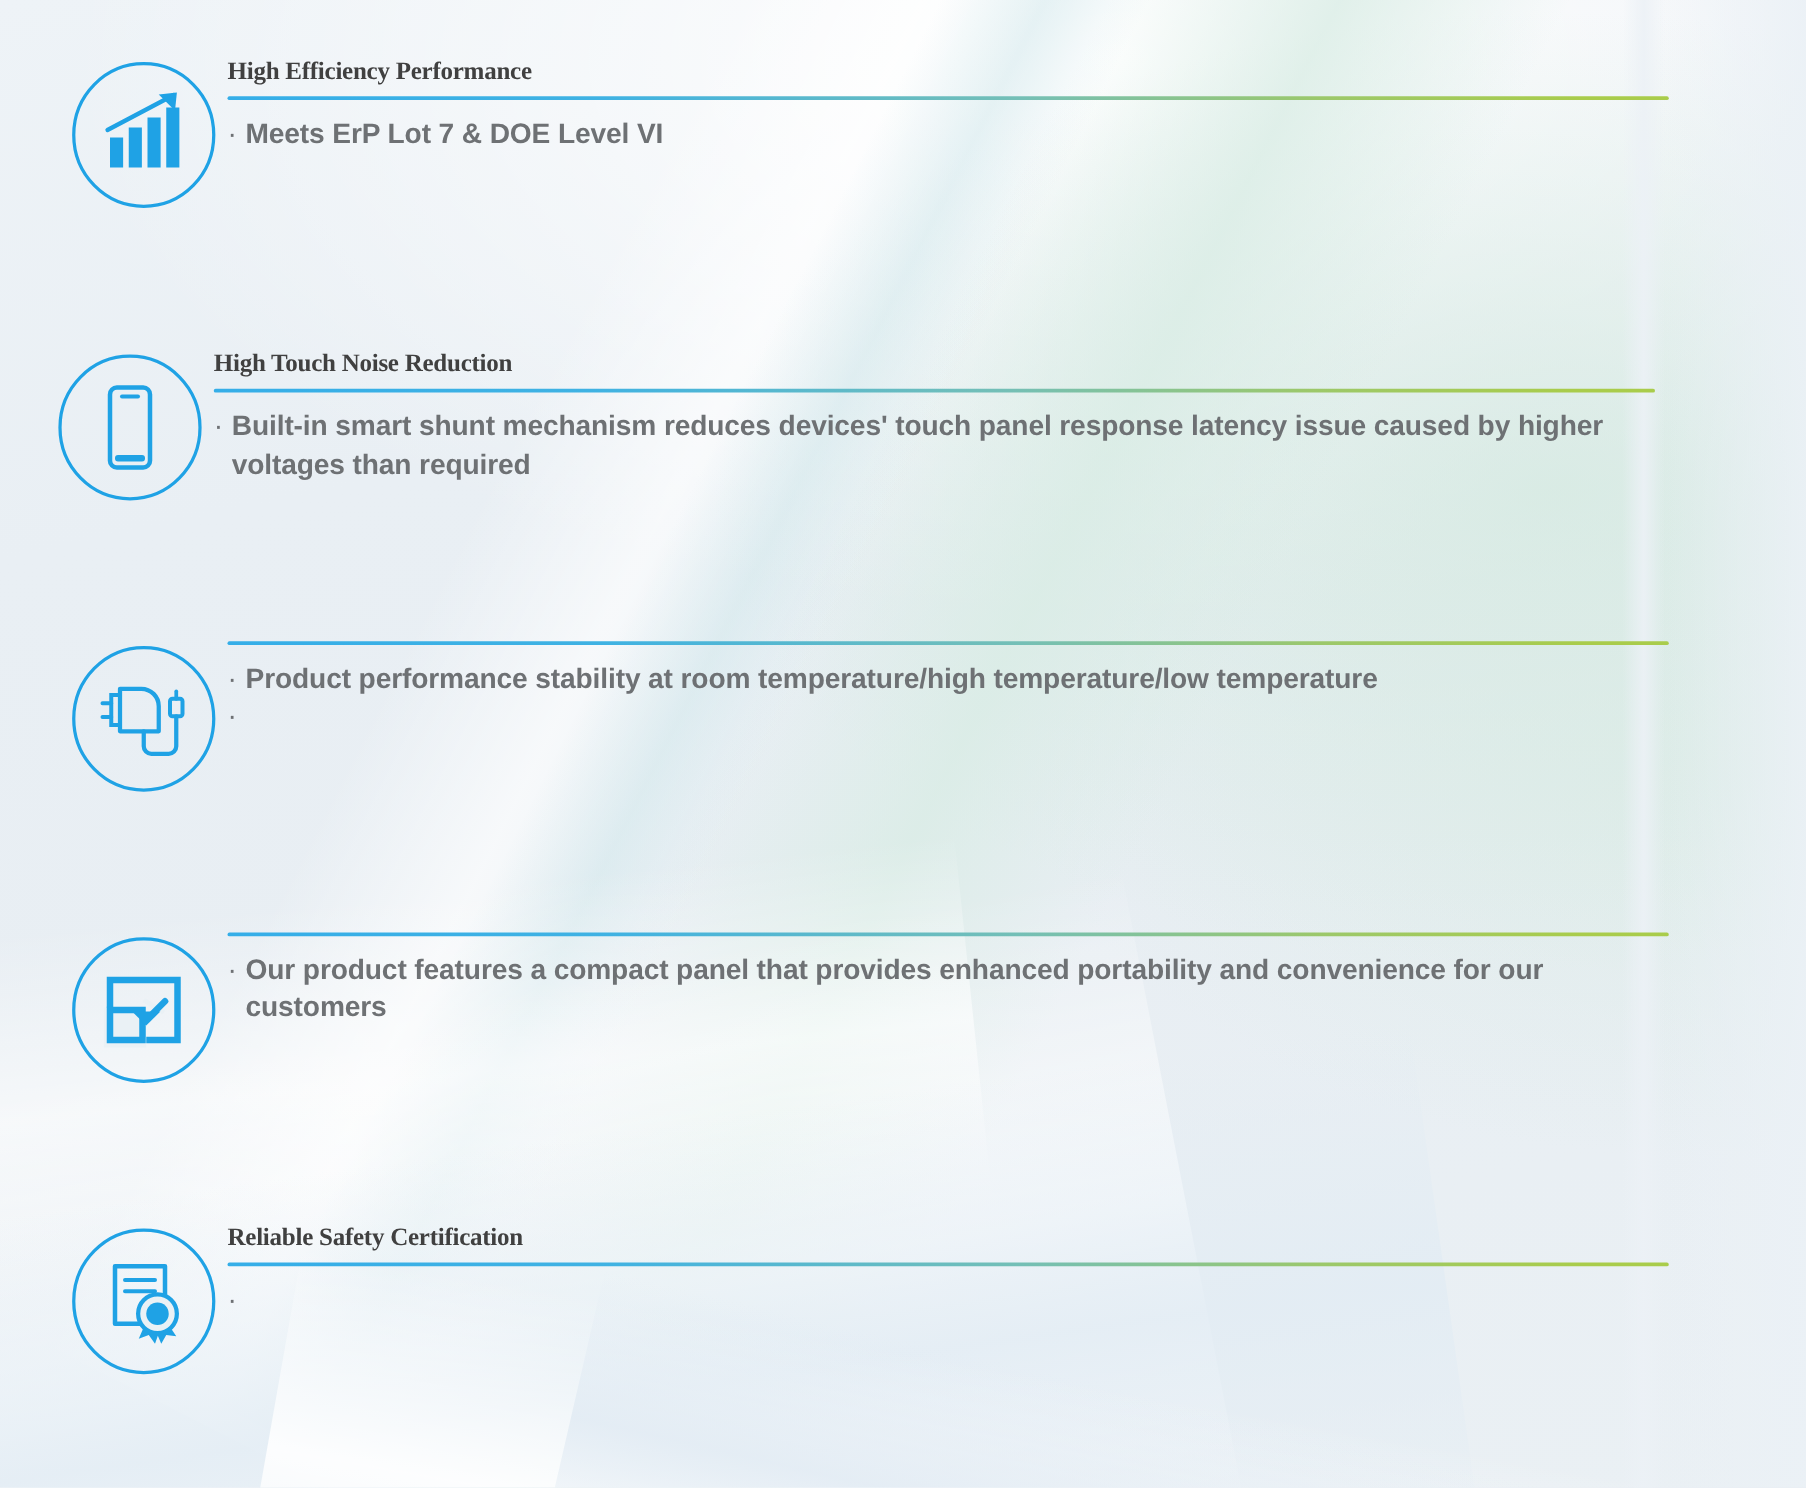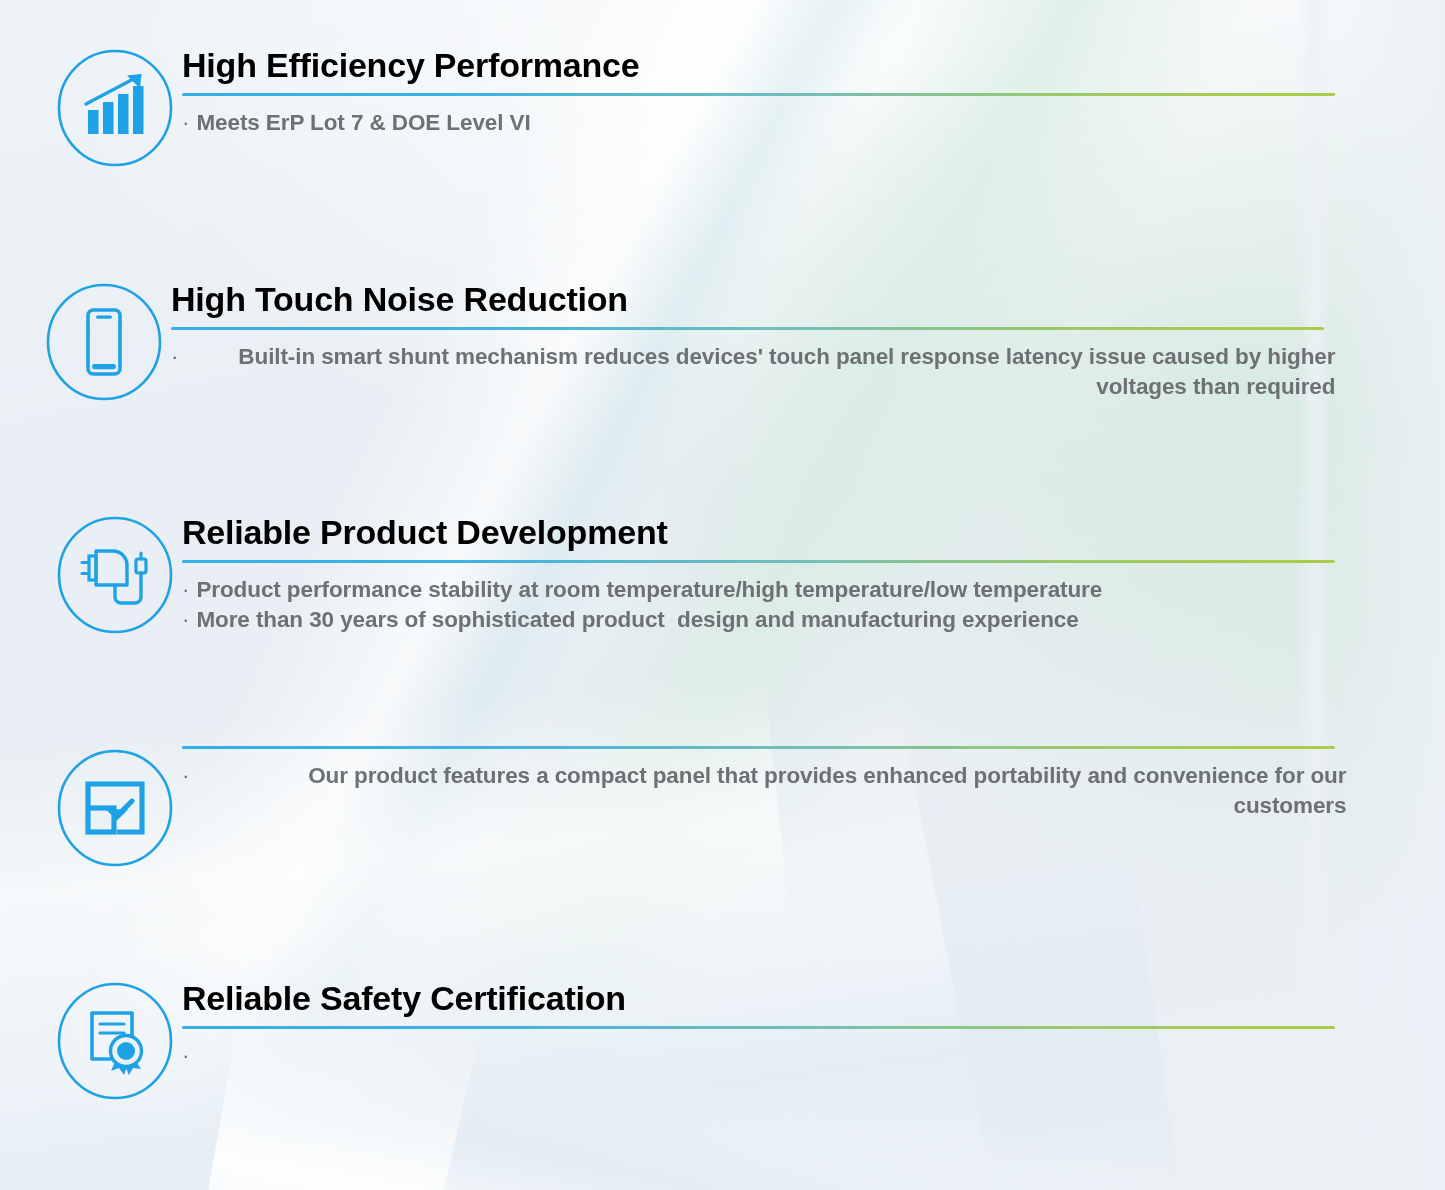--- a/index.html
+++ b/index.html
@@ -97,27 +97,28 @@
     width:120px;height:120px;
     display:block;
   }
 
   .feature-body{
     flex:1 1 auto;
     padding-left:5px;
   }
 
   .feature-title{
-    color:#000000;
-    font-size:34px;
+    color:#404040;
+    font-size:20px;
     font-weight:bold;
     letter-spacing:-0.2px;
     line-height:1.12;
     margin:0 0 9px 0;
     white-space:nowrap;
+    font-family:Liberation Serif, serif;
   }
   .divider{
     height:3px;
     width:1153px;
     border-radius:2px;
     background:linear-gradient(90deg,#35AEE8 0%, #3FB2E3 26%, #74BFB6 55%, #9CC86A 76%, #A9CC4B 94%, #A9CC4B 100%);
     margin:0 0 12px 0;
   }
   .bullets{margin:0;padding:0;list-style:none;}
   .bullet{
@@ -127,21 +128,21 @@
     letter-spacing:-0.1px;
     white-space:nowrap;
     display:flex;
   }
   .bullet-dot{
     flex:0 0 auto;
     padding-right:7px;
     color:#6E7174;
   }
   .bullet-text{flex:0 1 auto;white-space:pre-wrap;font-weight:bold;}
-  .bullet.wrap .bullet-text{white-space:normal;max-width:1150px;text-align:right;}
+  .bullet.wrap .bullet-text{white-space:normal;max-width:1150px;}
 </style>
 </head>
 <body>
 
 <div class="bg bg-base"></div>
 <div class="bg bg-green"></div>
 <div class="streak streak-a"></div>
 <div class="streak streak-b"></div>
 <div class="streak streak-c"></div>
 <div class="streak streak-d"></div>
@@ -205,30 +206,28 @@
         <ellipse cx="60" cy="60" rx="56" ry="57" fill="none" stroke="#1FA2E5" stroke-width="2.6"></ellipse>
         <path d="M41 36 L58 36 A14 14 0 0 1 72 50 L72 70 L41 70 Z" fill="none" stroke="#1FA2E5" stroke-width="3.4" stroke-linejoin="round"></path>
         <rect x="34" y="41" width="7" height="24" fill="none" stroke="#1FA2E5" stroke-width="3.2"></rect>
         <path d="M27 47.5 L34 47.5 M27 58.5 L34 58.5" stroke="#1FA2E5" stroke-width="3.2" stroke-linecap="round"></path>
         <path d="M60 70 L60 82 A6 6 0 0 0 66 88 L80 88 A6 6 0 0 0 86 82 L86 58" fill="none" stroke="#1FA2E5" stroke-width="3.4" stroke-linecap="round" stroke-linejoin="round"></path>
         <rect x="81" y="44" width="10" height="14" rx="2" fill="none" stroke="#1FA2E5" stroke-width="3.2"></rect>
         <path d="M86 38 L86 44" stroke="#1FA2E5" stroke-width="3" stroke-linecap="round"></path>
       </svg>
     </div>
     <div class="feature-body">
-      <div class="feature-title">Reliable Product Development</div>
       <div class="divider"></div>
       <ul class="bullets">
         <li class="bullet">
           <span class="bullet-dot">·</span>
           <span class="bullet-text">Product performance stability at room temperature/high temperature/low temperature</span>
         </li>
         <li class="bullet">
           <span class="bullet-dot">·</span>
-          <span class="bullet-text">More than 30 years of sophisticated product  design and manufacturing experience</span>
         </li>
       </ul>
     </div>
   </div>
 
   <div class="feature" style="top:746px;left:53px;">
     <div class="icon-wrap">
       <svg class="icon-circle" viewBox="0 0 120 120">
         <ellipse cx="60" cy="60" rx="56" ry="57" fill="none" stroke="#1FA2E5" stroke-width="2.6"></ellipse>
         <path d="M33 36 L33 84 L87 84 L87 36 Z" fill="none" stroke="#1FA2E5" stroke-width="5.2" stroke-linejoin="miter"></path>

